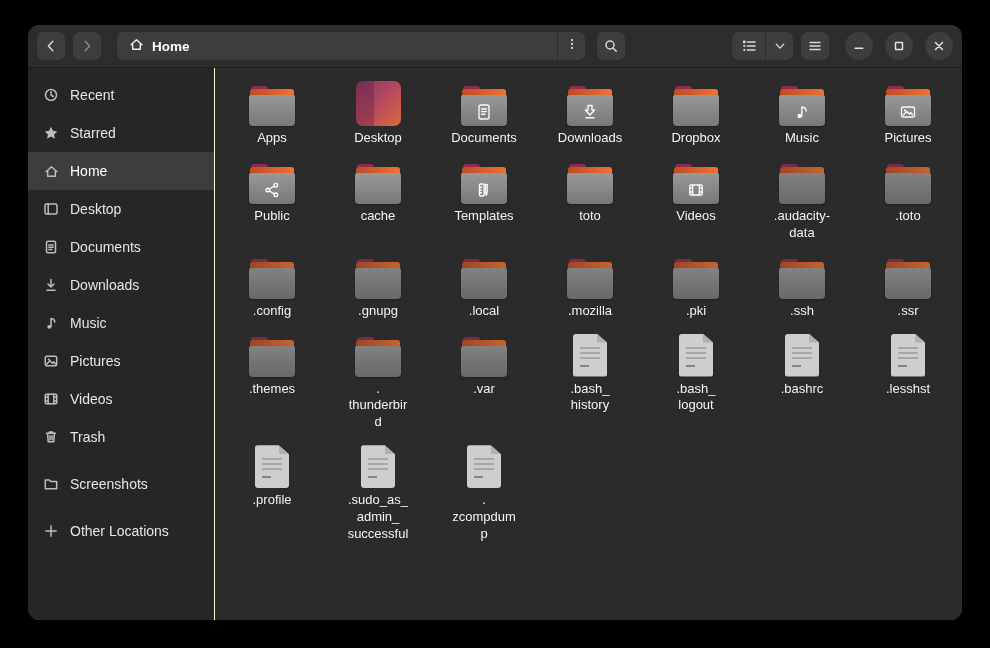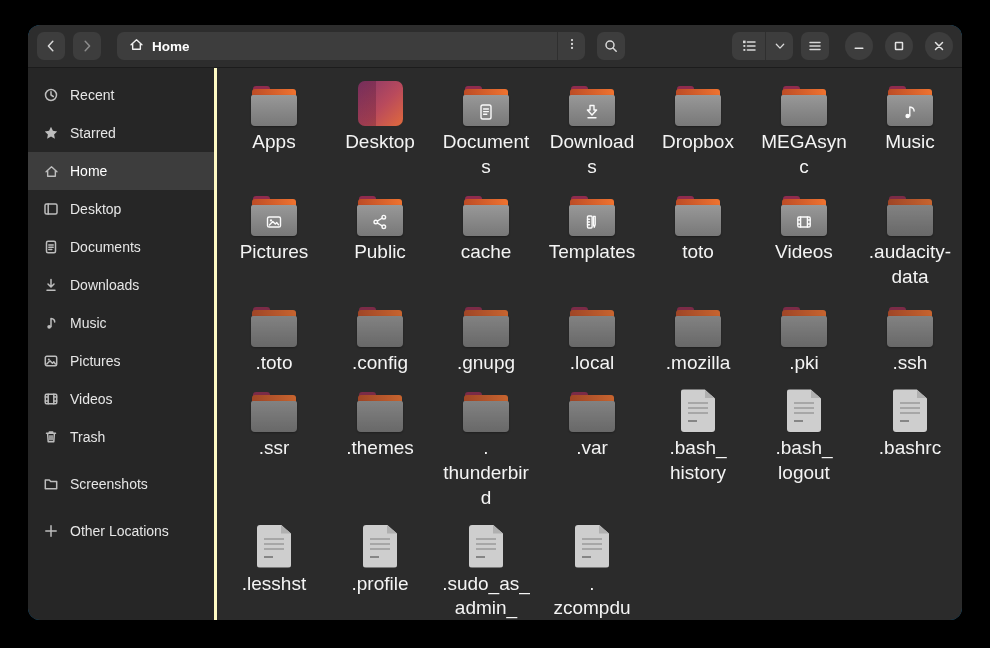--- a/index.html
+++ b/index.html
@@ -23,33 +23,33 @@
   .tb-spacer{flex:1;}
   .split-btn{height:28px;border-radius:7px;background:#3d3d3d;display:flex;align-items:center;overflow:hidden;flex:0 0 auto;}
   .seg{height:100%;display:flex;align-items:center;justify-content:center;color:#d8d8d8;}
   .seg.main{width:33px;}
   .seg.chev{width:27px;border-left:1px solid #2f2f2f;}
   .circle-btn{width:28px;height:28px;border-radius:50%;background:#3d3d3d;display:flex;
     align-items:center;justify-content:center;color:#e3e3e3;flex:0 0 auto;}
   .win-controls{display:flex;gap:12px;margin-left:8px;}
   
   .app-body{flex:1;display:flex;min-height:0;}
-  .sidebar{flex:0 0 186px;background:#262626;border-right:3px solid #fef9c3;padding-top:8px;}
+  .sidebar{flex:0 0 186px;background:#262626;border-right:1px solid #fef9c3;padding-top:8px;}
   .side-item{height:38px;display:flex;align-items:center;gap:11px;padding:0 8px 0 15px;
     color:#e6e6e6;font-size:14px;}
   .side-item.selected{background:#3d3d3d;color:#fff;}
   .side-item.gap{margin-top:9px;}
   .side-icon{width:16px;height:16px;color:#bdbdbd;flex:0 0 auto;display:flex;align-items:center;justify-content:center;}
   .content{flex:1;background:#2b2b2b;overflow:hidden;}
   .grid{display:grid;grid-template-columns:repeat(7,90px);column-gap:16px;row-gap:9px;
     padding:10px 0 0 12px;align-items:start;}
   .file-item{display:flex;flex-direction:column;align-items:center;width:90px;}
   .file-icon{height:48px;display:flex;align-items:flex-end;justify-content:center;}
   .file-item.hidden .file-icon{opacity:.8;}
-  .file-label{margin-top:4px;font-size:19px;line-height:1.3;color:#f4f4f4;text-align:center;
+  .file-label{margin-top:4px;font-size:13px;line-height:1.3;color:#f4f4f4;text-align:center;
     white-space:pre-line;word-break:break-word;}
   
   .folder{position:relative;width:46px;height:40px;}
   .folder .tab{position:absolute;top:0;left:2px;width:17px;height:10px;background:#8f2b4e;border-radius:3px 3px 0 0;}
   .folder .strip{position:absolute;top:3px;left:1px;right:1px;height:10px;border-radius:3px;
     background:linear-gradient(to right,#bd4c26,#ef7330);}
   .folder .fbody{position:absolute;top:9px;left:0;right:0;bottom:0;border-radius:2px 2px 4px 4px;
     background:linear-gradient(#989898,#787878);box-shadow:0 1px 2px rgba(0,0,0,.35);}
   .folder .emblem{position:absolute;left:0;right:0;top:12px;bottom:0;display:flex;
     align-items:center;justify-content:center;color:#fafafa;}
@@ -326,30 +326,20 @@
               </div>
             </div>
     <div class="file-label">Dropbox</div>
   </div>
           <div class="file-item">
     <div class="file-icon">
               <div class="folder">
                 <i class="tab"></i>
                 <i class="strip"></i>
                 <i class="fbody"></i>
-              </div>
-            </div>
-    <div class="file-label">MEGAsync</div>
-  </div>
-          <div class="file-item">
-    <div class="file-icon">
-              <div class="folder">
-                <i class="tab"></i>
-                <i class="strip"></i>
-                <i class="fbody"></i>
                 <span class="emblem">
                   <svg width="20" height="20" viewBox="0 0 20 20">
                     <circle cx="7.6" cy="14" r="2.2" fill="currentColor"></circle>
                     <path d="M9.8 14V5c3 .4 4.3 1.9 4.3 4" fill="none" stroke="currentColor" stroke-width="1.4" stroke-linecap="round" stroke-linejoin="round"></path>
                   </svg>
                 </span>
               </div>
             </div>
     <div class="file-label">Music</div>
   </div>

